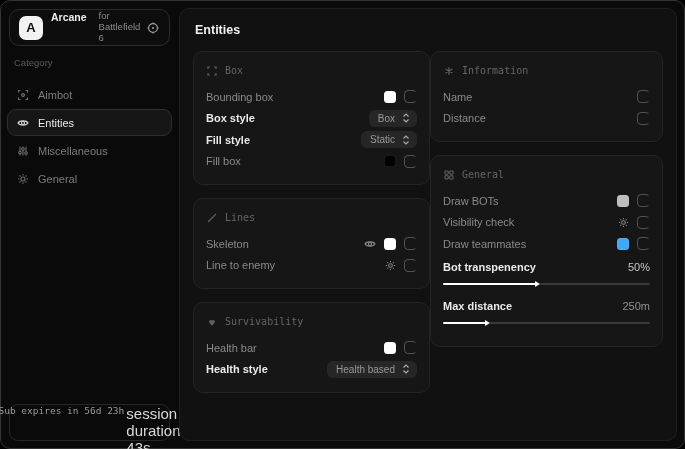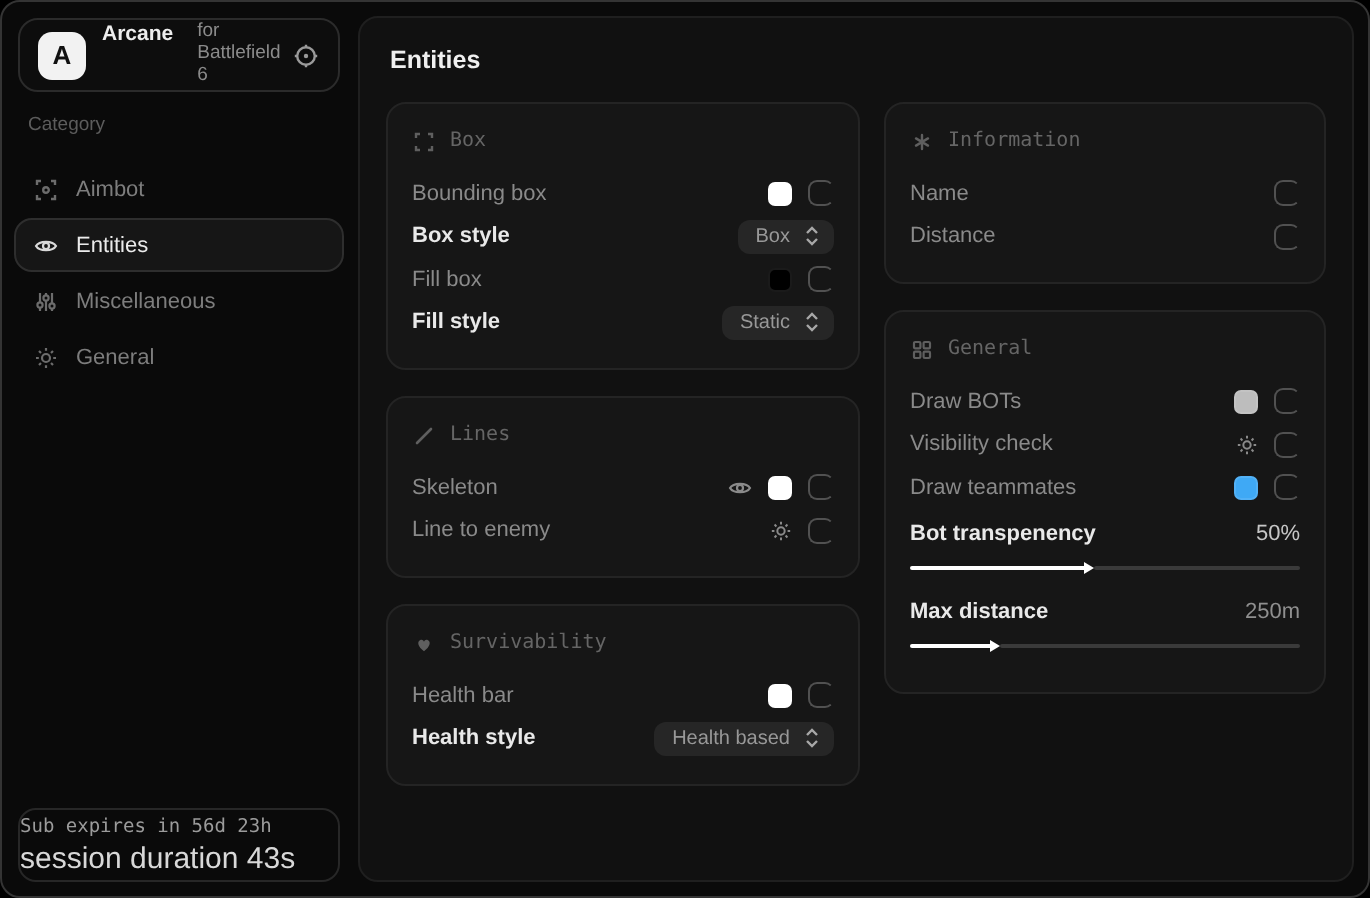--- a/index.html
+++ b/index.html
@@ -25,29 +25,29 @@
   .nav{position:absolute;left:6px;right:6px;top:80px;display:flex;flex-direction:column;gap:1px;}
   .nav-item{height:27px;display:flex;align-items:center;gap:9px;padding:0 9px;
             border-radius:9px;color:#7d7d7d;font-size:11px;border:1px solid transparent;
             box-sizing:border-box;cursor:pointer;}
   .nav-item .nicon{display:flex;color:#6c6c6c;}
   .nav-item.active{background:#161616;border-color:#2e2e2e;color:#ebebeb;}
   .nav-item.active .nicon{color:#d9d9d9;}
 
   .sub-card{position:absolute;left:8px;bottom:7px;width:161px;height:37px;
             border:1px solid #272727;border-radius:9px;box-sizing:border-box;
-            display:flex;flex-direction:column;justify-content:center;padding:0 0;gap:2px;}
+            display:flex;flex-direction:row;justify-content:center;padding:0 0;gap:2px;}
   .sub-line1{font-family:"DejaVu Sans Mono",monospace;font-size:9.5px;color:#9b9b9b;white-space:nowrap;}
   .sub-line2{font-size:15px;font-weight:normal;color:#d8d8d8;}
 
   
   .main{position:absolute;left:178px;top:7px;right:7px;bottom:7px;background:#111111;
         border:1px solid #1f1f1f;border-radius:10px;box-sizing:border-box;padding:12px 13px;}
   .page-title{font-size:12.5px;font-weight:bold;color:#f0f0f0;margin:2px 0 14px 2px;}
-  .cols{display:flex;gap:12px;align-items:flex-start;}
+  .cols{display:flex;align-items:flex-start;}
   .col-left{width:237px;flex:0 0 auto;display:flex;flex-direction:column;gap:13px;}
   .col-right{flex:1;display:flex;flex-direction:column;gap:13px;}
 
   .panel{background:#161616;border:1px solid #242424;border-radius:10px;
          padding:11px 12px 12px 12px;box-sizing:border-box;}
   .panel-head{display:flex;align-items:center;gap:8px;margin:2px 0 10px 1px;
               font-family:"DejaVu Sans Mono",monospace;font-size:10px;color:#656565;}
   .panel-head .picon{display:flex;color:#5f5f5f;}
   .row{display:flex;align-items:center;height:21.5px;}
   .row-label{font-size:11px;color:#8a8a8a;}
@@ -170,39 +170,39 @@
                 <span>Box</span>
                 <span class="dicon">
                   <svg width="8" height="10" viewBox="0 0 8 10" fill="none" stroke="currentColor" stroke-width="1.2">
                     <path d="M1.5 3.5L4 1l2.5 2.5M1.5 6.5L4 9l2.5-2.5"></path>
                   </svg>
                 </span>
               </span>
             </span>
           </div>
           <div class="row">
-            <span class="row-label">Fill box</span>
-            <span class="ctrls">
-              <span class="swatch" style="background: rgb(0, 0, 0);"></span>
-              <span class="checkbox"></span>
-            </span>
-          </div>
-          <div class="row">
             <span class="row-label strong">Fill style</span>
             <span class="ctrls">
               <span class="dropdown">
                 <span>Static</span>
                 <span class="dicon">
                   <svg width="8" height="10" viewBox="0 0 8 10" fill="none" stroke="currentColor" stroke-width="1.2">
                     <path d="M1.5 3.5L4 1l2.5 2.5M1.5 6.5L4 9l2.5-2.5"></path>
                   </svg>
                 </span>
               </span>
             </span>
           </div>
+          <div class="row">
+            <span class="row-label">Fill box</span>
+            <span class="ctrls">
+              <span class="swatch" style="background: rgb(0, 0, 0);"></span>
+              <span class="checkbox"></span>
+            </span>
+          </div>
         </div>
 
         <div class="panel">
           <div class="panel-head">
             <span class="picon">
               <svg width="10" height="10" viewBox="0 0 10 10" fill="none" stroke="currentColor" stroke-width="1.3" stroke-linecap="round">
                 <path d="M1.5 8.5L8.5 1.5"></path>
               </svg>
             </span>
             <span>Lines</span>

